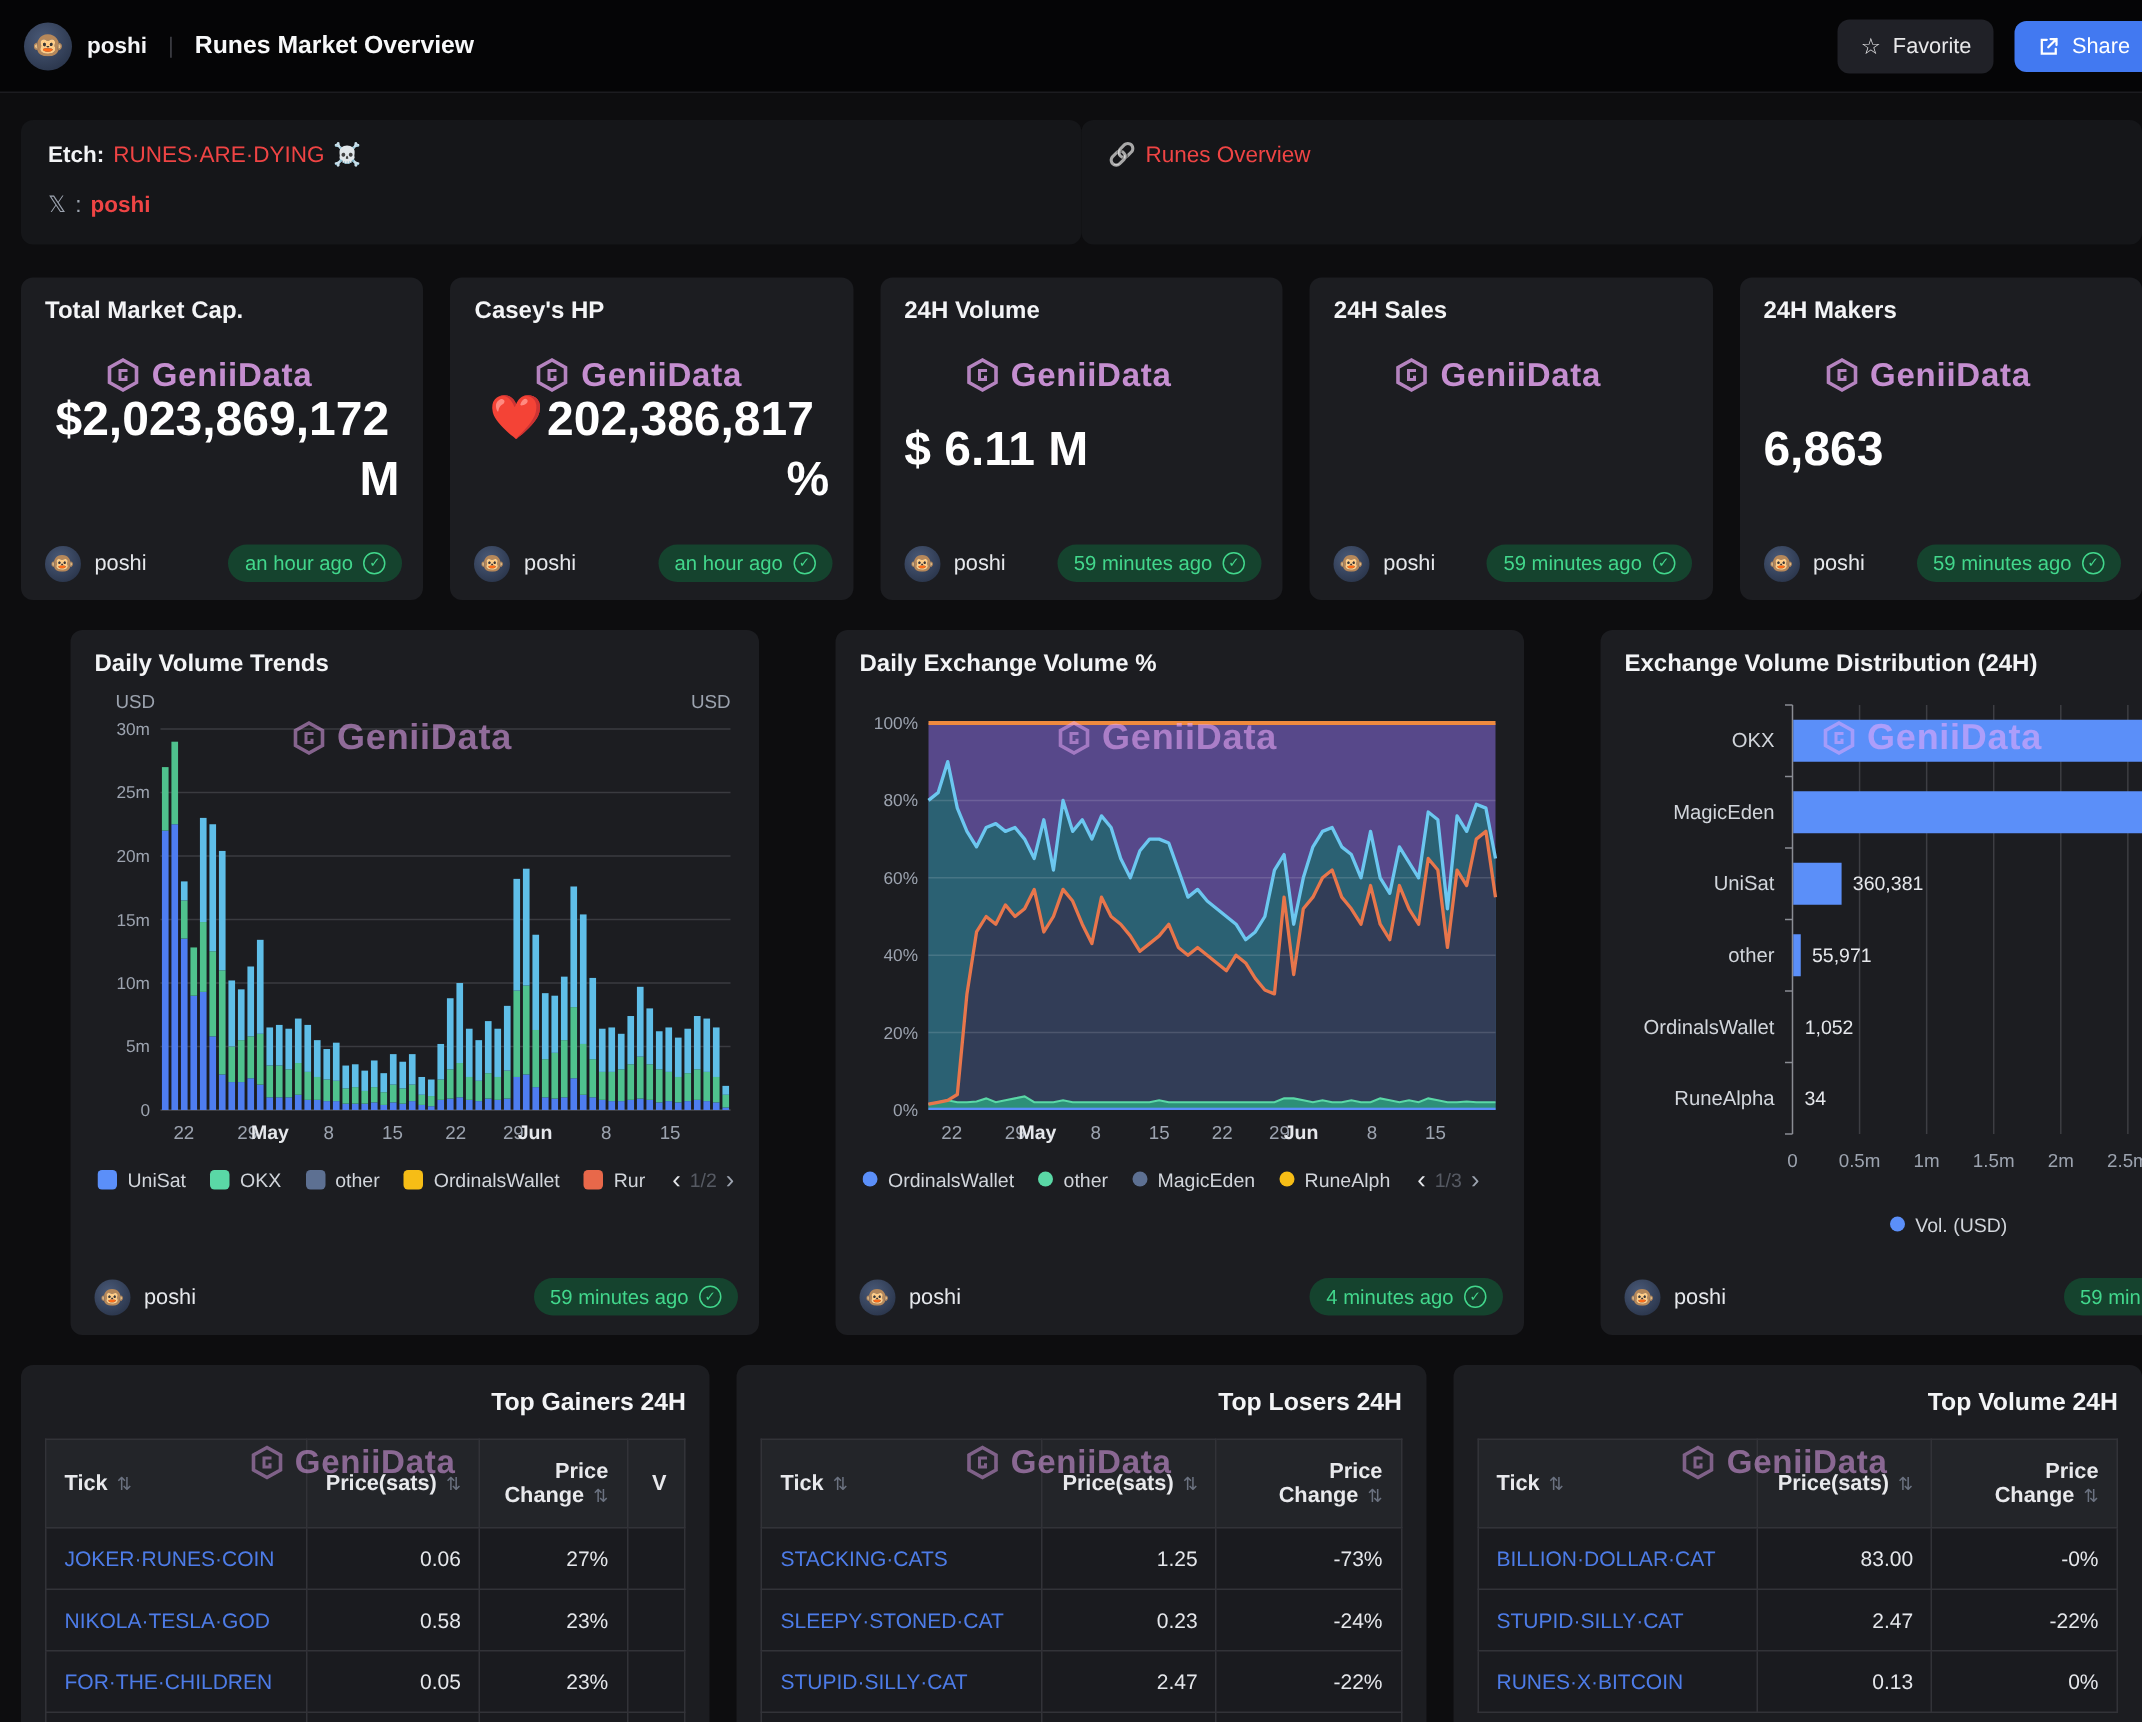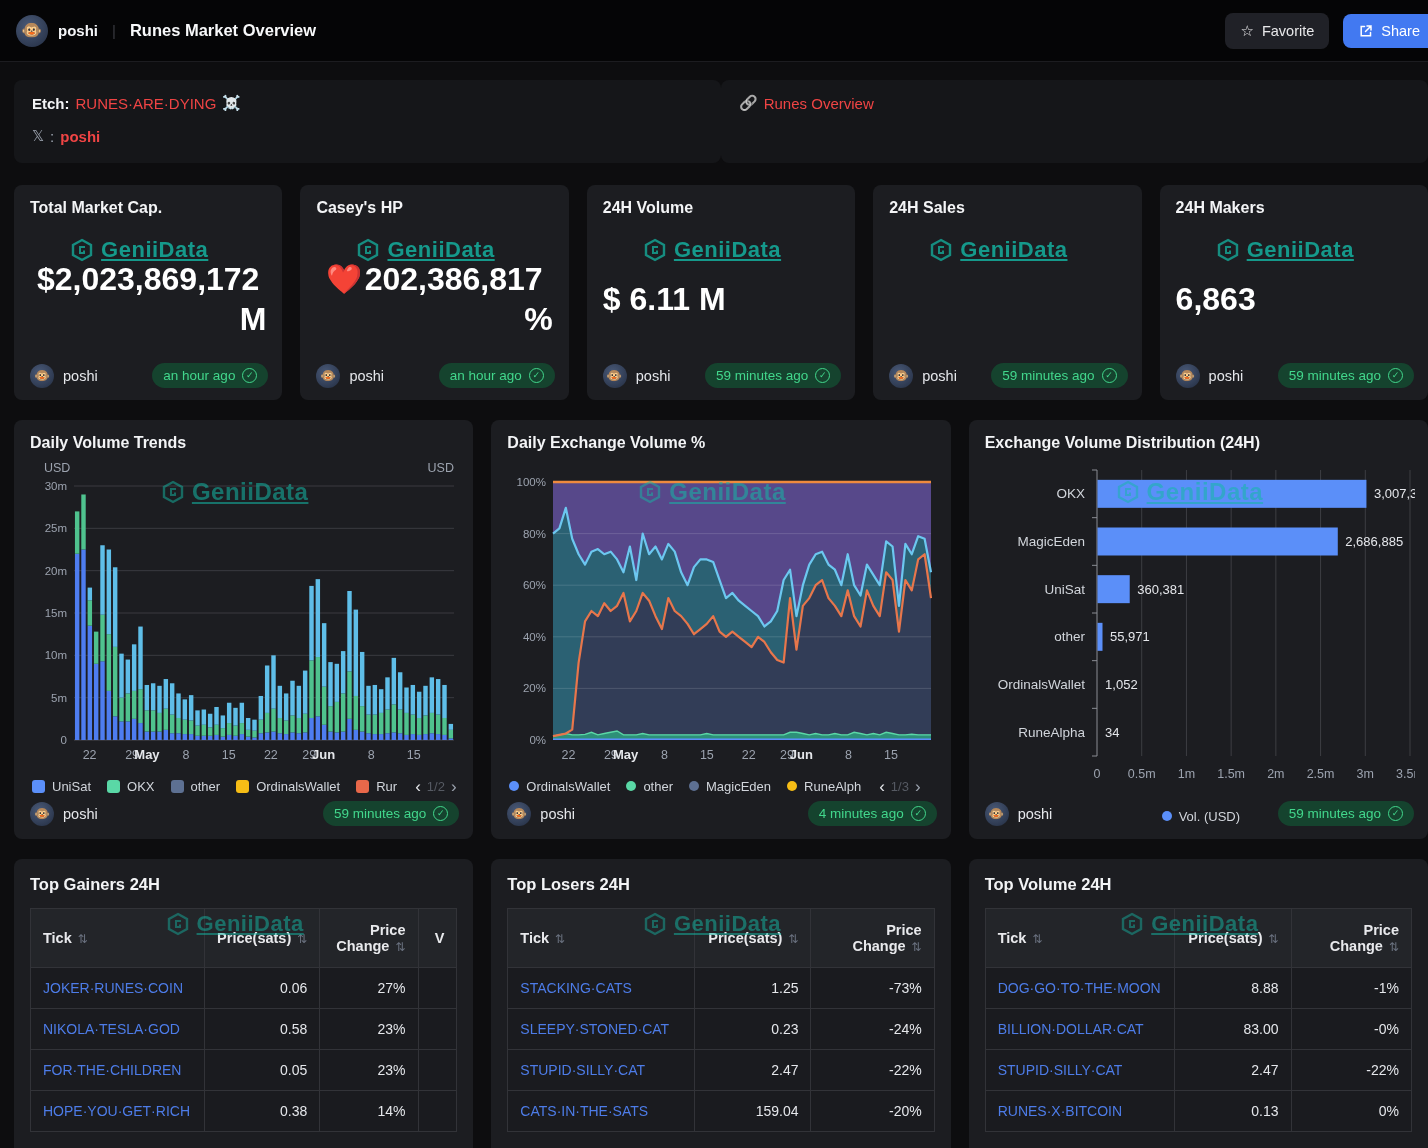--- a/index.html
+++ b/index.html
@@ -25,58 +25,58 @@
   .info-card { background:#151619; border-radius:8px; padding:14px 18px; height:83px; }
   .info-line { font-size:15px; display:flex; align-items:center; gap:6px; }
   .info-line + .info-line { margin-top:15px; }
   .lbl-strong { color:#f3f4f6; font-weight:700; }
   a.blue, .blue-link { color:#ef4444; text-decoration:none; cursor:pointer; }
   .gray { color:#9ca3af; }
   .row-stats { display:grid; grid-template-columns:repeat(5,1fr); gap:18px; margin-top:22px; }
   .stat-card { background:#1c1d21; border-radius:8px; height:215px; padding:14px 16px; position:relative; }
   .stat-title { font-size:16px; font-weight:600; color:#f3f4f6; }
   .watermark { position:absolute; left:0; right:18px; top:52px; display:flex; align-items:center;
-    justify-content:center; gap:7px; color:#14b8a6; font-weight:700; font-size:22px; opacity:.8;
-    pointer-events:none; z-index:1; letter-spacing:.5px;text-decoration:underline; }
+    justify-content:center; gap:7px; color:#f0abfc; font-weight:700; font-size:22px; opacity:.8;
+    pointer-events:none; z-index:1; letter-spacing:.5px; }
   .watermark svg { opacity:.9; }
   .stat-value-wrap { margin-top:30px; min-height:104px; display:flex; align-items:center;
     position:relative; z-index:2; }
   .stat-value { width:100%; display:flex; flex-wrap:wrap; align-items:flex-end;
     justify-content:center; font-size:32px; font-weight:700; color:#fff; line-height:1.25; }
   .stat-value .val { overflow-wrap:anywhere; text-align:left; }
   .stat-value .unit { margin-left:auto; }
   .stat-value .pfx { font-size:29px; align-self:center; margin-right:2px; }
   .card-footer { position:absolute; left:16px; right:14px; bottom:12px; display:flex;
     align-items:center; justify-content:space-between; z-index:2; }
   .who { display:flex; align-items:center; gap:9px; font-size:14.5px; color:#e5e7eb; }
   .time-badge { background:#15432e; color:#42d78c; border-radius:15px; padding:5px 11px;
     font-size:13.5px; display:inline-flex; align-items:flex-start; gap:7px; }
   .check-circ { width:15px; height:15px; border:1.4px solid #42d78c; border-radius:50%;
     display:inline-flex; align-items:center; justify-content:center; font-size:9px; line-height:1; }
   .row-charts { display:grid; grid-template-columns:repeat(3,1fr); gap:18px; margin-top:20px; }
-  .chart-card { background:#1c1d21; border-radius:8px; height:419px; padding:14px 13px 12px 16px;
-    position:relative; }
+  .chart-card { background:#1c1d21; border-radius:8px; height:470px; padding:14px 13px 12px 16px;
+    position:relative;margin-left:33px; }
   .chart-title { font-size:16px; font-weight:600; color:#f3f4f6; margin-bottom:4px; }
   .chart-card .watermark { top:58px; font-size:24px; opacity:.55; z-index:3; }
   .chart-svg { position:relative; z-index:2; display:block; }
   .legend { display:flex; align-items:center; gap:16px; font-size:13px; color:#d1d5db;
     margin:2px 0 0 2px; height:24px; position:relative; z-index:2; white-space:nowrap; overflow:hidden; }
   .legend-item { display:inline-flex; align-items:center; gap:7px; cursor:pointer; flex:0 0 auto; }
   .sw-square { width:13px; height:13px; border-radius:3px; display:inline-block; }
   .sw-circle { width:10px; height:10px; border-radius:50%; display:inline-block; }
   .pager { display:inline-flex; align-items:center; gap:6px; margin-left:2px; font-size:13px; flex:0 0 auto; }
   .pg-prev { color:#e5e7eb; font-size:17px; cursor:pointer; line-height:1; }
   .pg-count { color:#565a63; }
   .pg-next { color:#9ca3af; font-size:17px; cursor:pointer; line-height:1; }
   .chart-card .card-footer { bottom:13px; }
   .row-tables { display:grid; grid-template-columns:repeat(3,1fr); gap:18px; margin-top:20px; }
   .table-card { background:#1c1d21; border-radius:8px; height:320px; padding:16px 16px;
     position:relative; overflow:hidden; }
   .table-card .watermark { top:52px; font-size:22px; opacity:.5; z-index:3; }
-  .tbl-title { font-size:16.5px; font-weight:600; color:#f3f4f6; margin-bottom:14px; }
+  .tbl-title { font-size:16.5px; font-weight:600; color:#f3f4f6; margin-bottom:14px;text-align:right; }
   table { border-collapse:collapse; table-layout:fixed; position:relative; z-index:2; }
   th, td { border:1px solid #323338; }
   th { background:#232529; font-size:14.5px; font-weight:700; color:#e8e9ec; text-align:left;
     padding:13px 12px; }
   th .sort { color:#6b7280; font-size:12px; margin-left:6px; font-weight:400; }
   th.num, td.num { text-align:right; }
   td { background:#1a1b1f; font-size:14px; padding:12px 12px; color:#e5e7eb; }
   td.tick { color:#4d7ce8; cursor:pointer; white-space:nowrap; overflow:hidden; }
 </style>
 </head>
@@ -777,25 +777,20 @@
           </colgroup>
           <thead>
             <tr>
               <th><span>Tick</span><span class="sort">⇅</span></th>
               <th class="num"><span>Price(sats)</span><span class="sort">⇅</span></th>
               <th class="num"><span>Price Change</span><span class="sort">⇅</span></th>
             </tr>
           </thead>
           <tbody>
             <tr>
-              <td class="tick">DOG·GO·TO·THE·MOON</td>
-              <td class="num">8.88</td>
-              <td class="num">-1%</td>
-            </tr>
-            <tr>
               <td class="tick">BILLION·DOLLAR·CAT</td>
               <td class="num">83.00</td>
               <td class="num">-0%</td>
             </tr>
             <tr>
               <td class="tick">STUPID·SILLY·CAT</td>
               <td class="num">2.47</td>
               <td class="num">-22%</td>
             </tr>
             <tr>

